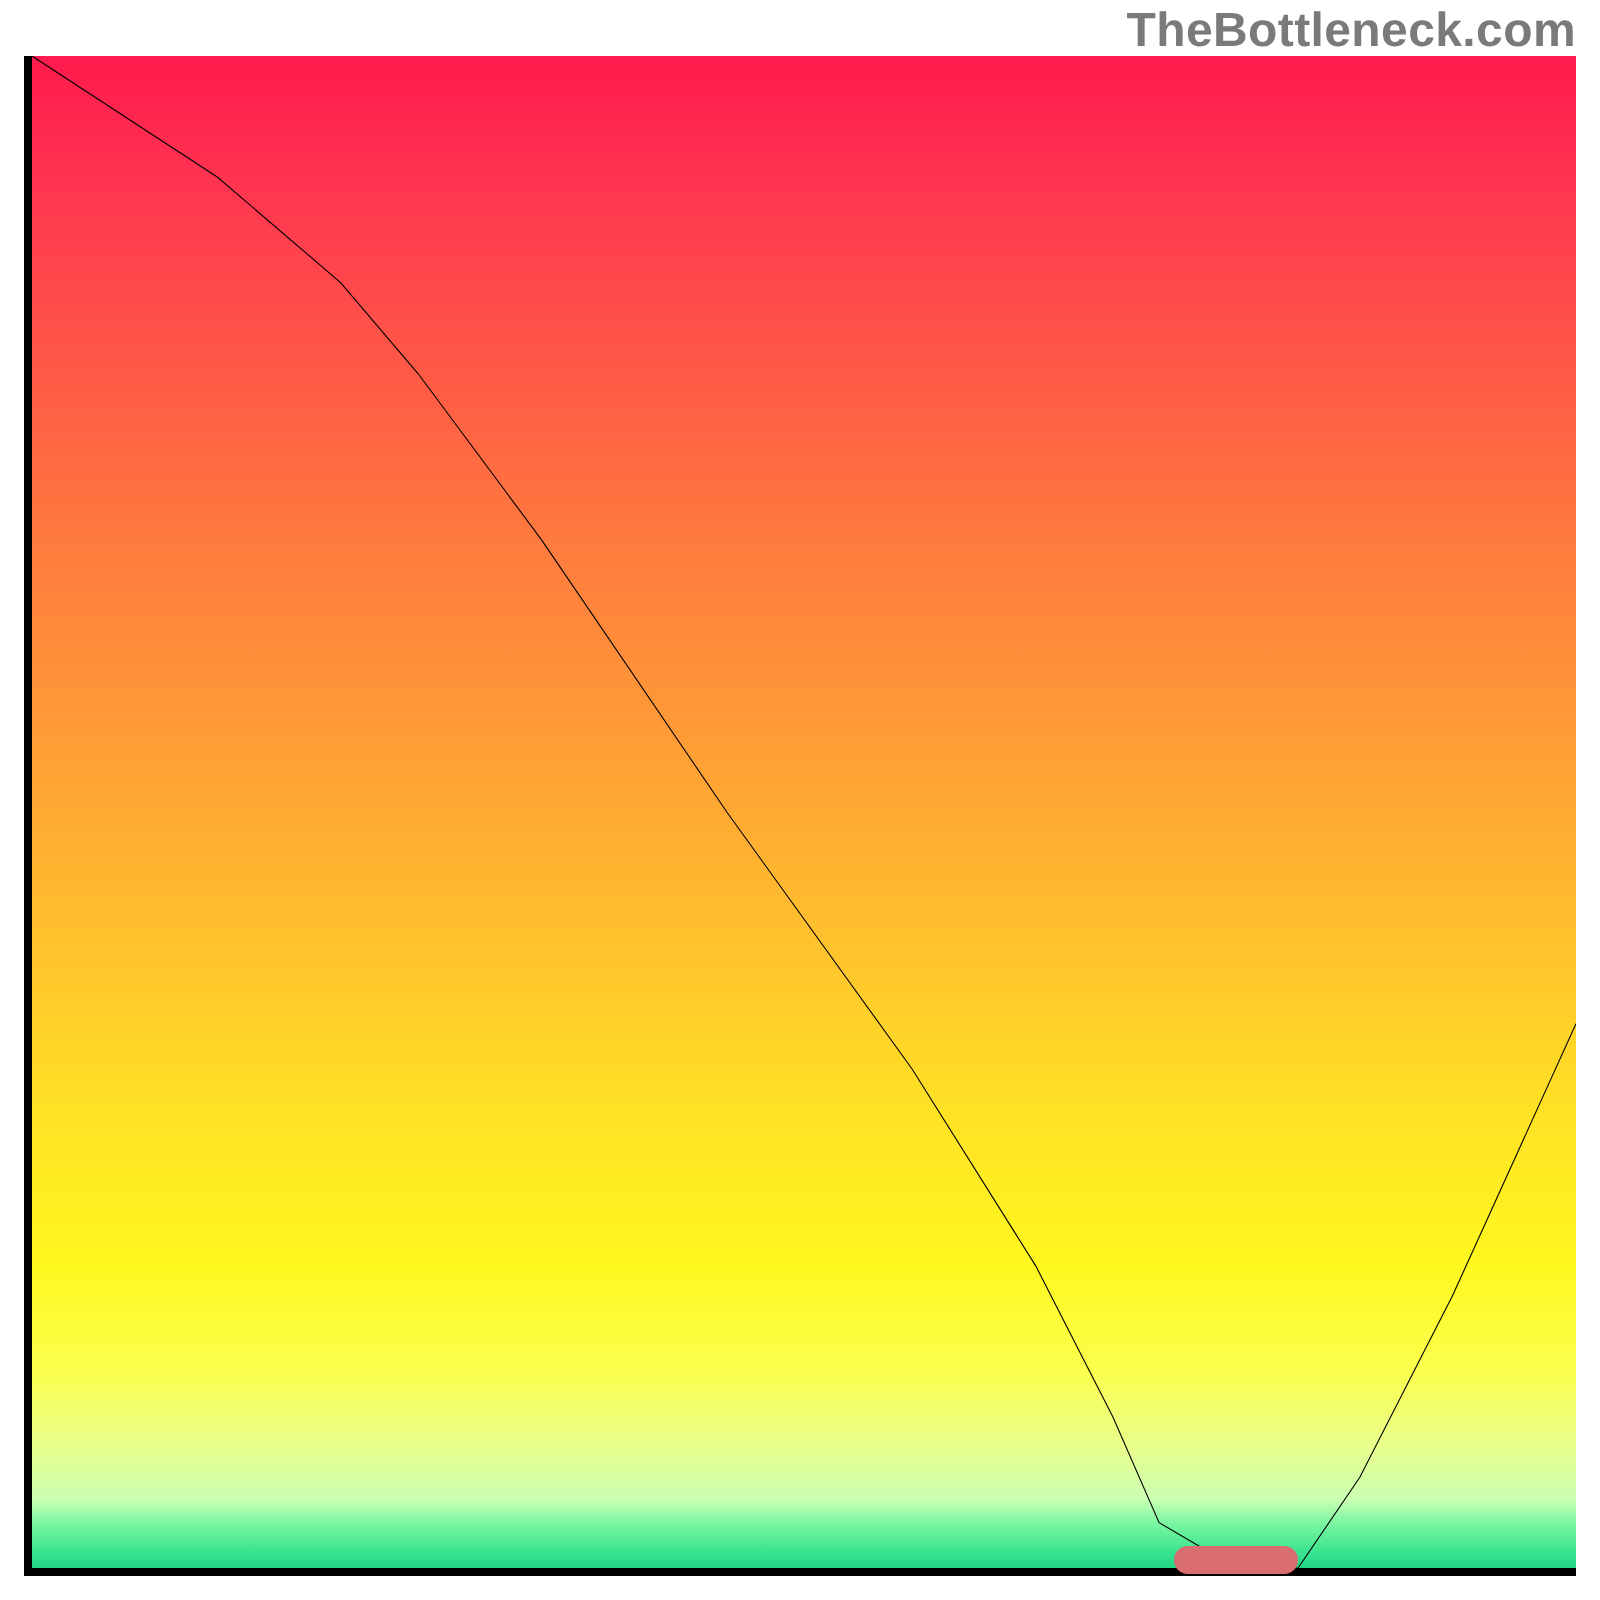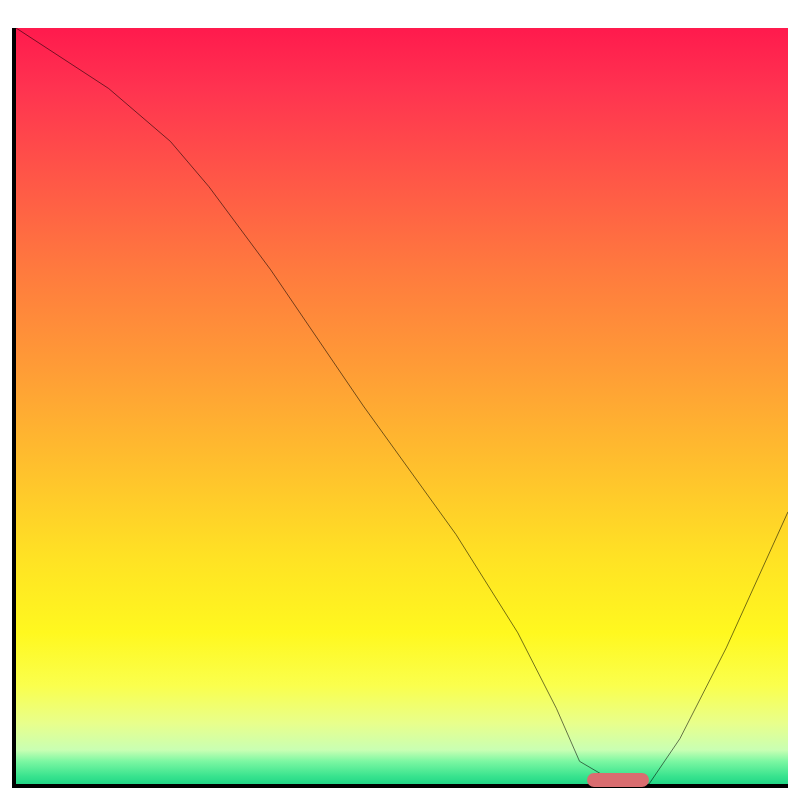--- a/index.html
+++ b/index.html
@@ -71,20 +71,21 @@
     height: 14px;
     border-radius: 7px;
     background: #d96d70;
   }
 </style>
 </head>
 <body>
 
 <div class="chart-wrap">
 
+  <div class="watermark">TheBottleneck.com</div>
 
   <div class="plot">
     <div class="gradient"></div>
 
     <svg class="curve" viewBox="0 0 100 100" preserveAspectRatio="none">
       <path d="M0.00 0.00 L12.00 8.00 L20.00 15.00 L25.00 21.00 L33.00 32.00 L45.00 50.00 L57.00 67.00 L65.00 80.00 L70.00 90.00 L73.00 97.00 L78.00 100.00 L82.00 100.00 L86.00 94.00 L92.00 82.00 L100.00 64.00" fill="none" stroke="#000000" stroke-width="0.55" vector-effect="non-scaling-stroke"></path>
     </svg>
 
     <div class="marker" style="left: 74%; width: 8%; bottom: -3px; background: rgb(217, 109, 112);"></div>
   </div>

